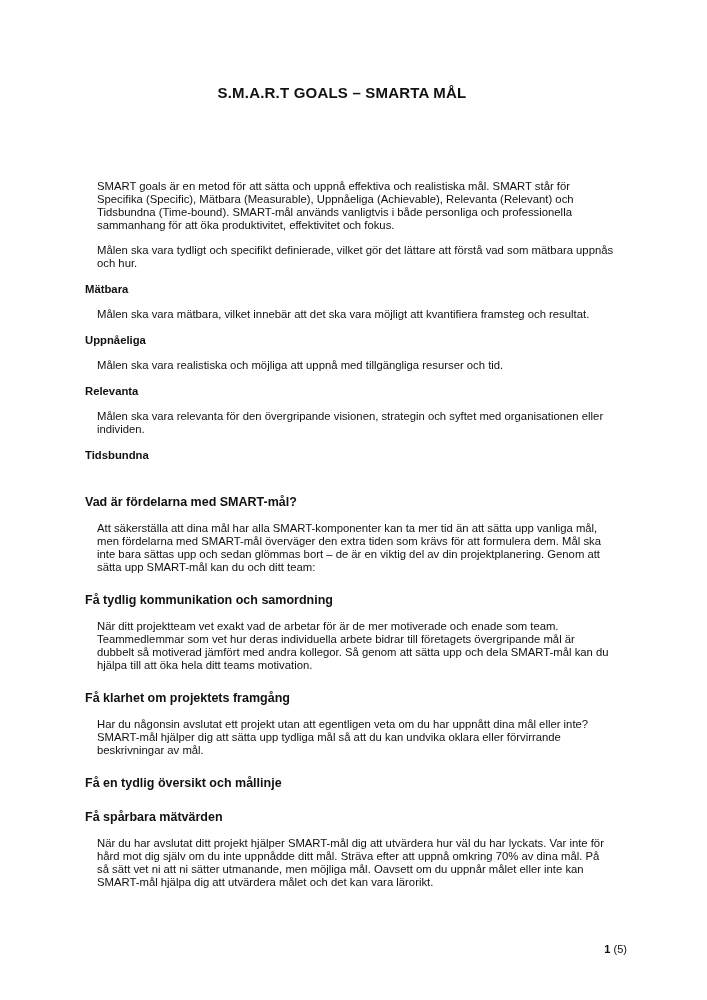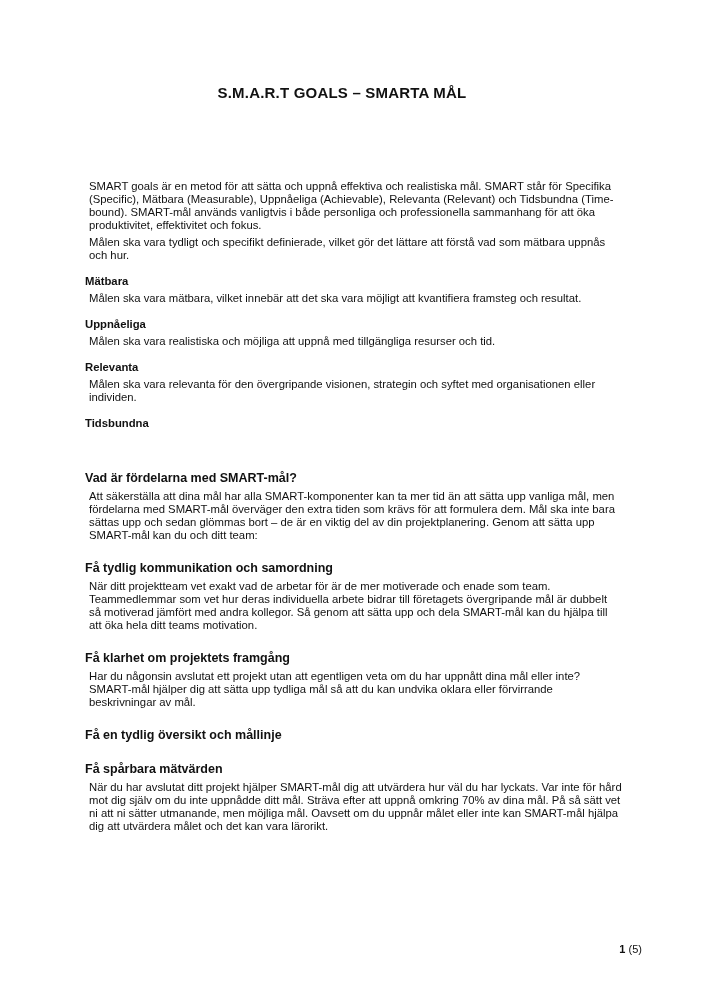--- a/index.html
+++ b/index.html
@@ -24,45 +24,45 @@
     line-height: 18px;
     text-align: center;
     padding-right: 27px;
     margin: 0 0 78px 0;
     letter-spacing: 0.2px;
     white-space: nowrap;
   }
   p.body-text {
     font-size: 11.3px;
     line-height: 13px;
-    margin: 4px;
+    margin: 12px;
   }
   .def-heading {
     font-size: 11.3px;
     font-weight: bold;
     line-height: 13px;
     margin: 13px 0 0 0;
   }
   .def-heading.first {
     margin-top: 18px;
     padding-left: 5px;
   }
   .section-heading {
     font-size: 12.5px;
     font-weight: bold;
     line-height: 16px;
     margin: 18px 0 0 0;
   }
   .section-heading.benefits-intro {
-    margin-top: 40px;
+    margin-top: 32px;
   }
   .page-footer {
     position: absolute;
     top: 943px;
-    right: 65px;
+    right: 80px;
     font-size: 11px;
     line-height: 13px;
   }
   .page-footer .num { font-weight: bold; }
   .page-footer .total { font-weight: normal; }
 </style>
 </head>
 <body>
 
 <div class="page-content">

